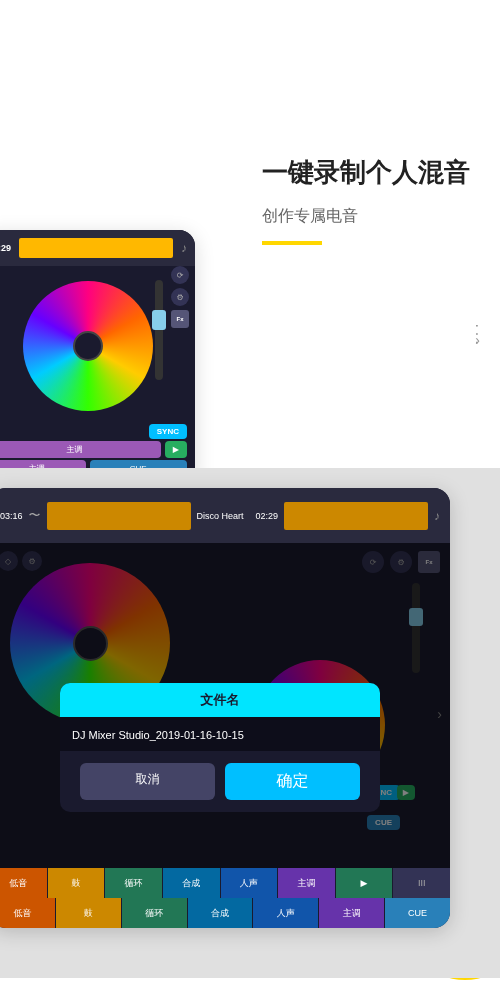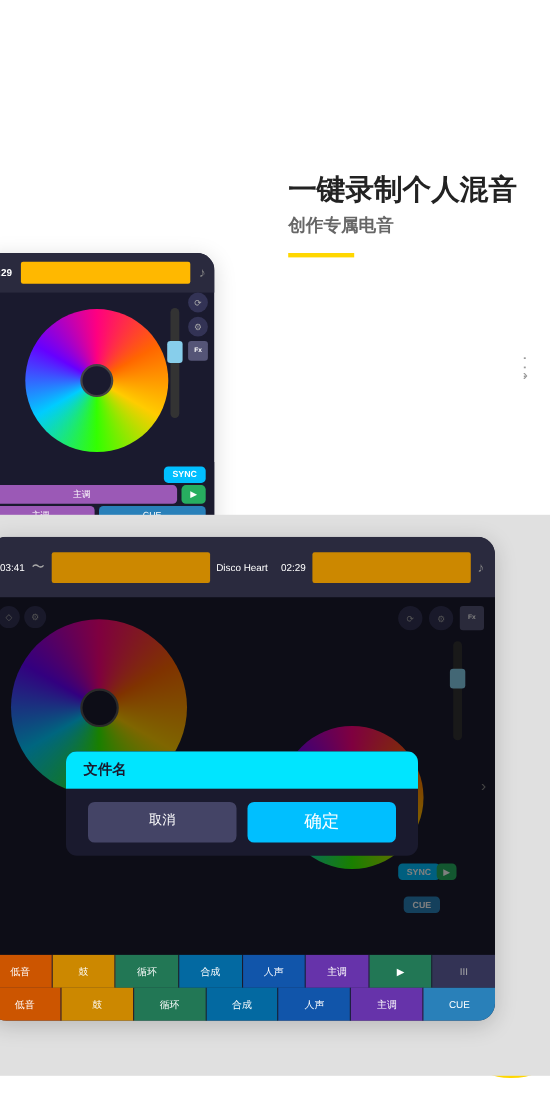--- a/index.html
+++ b/index.html
@@ -62,22 +62,21 @@
     }
     .main-title {
       font-size: 26px;
       font-weight: 600;
       color: #222222;
       white-space: nowrap;
     }
     .sub-title {
       font-size: 16px;
       color: #666666;
-      margin-top: 5px;
-      font-weight: bold;
+      margin-top: 16px;
     }
     .yellow-line {
       width: 60px;
       height: 4px;
       background: #FFD700;
       margin-top: 14px;
     }
 
     
     .device-top {
@@ -504,21 +503,21 @@
       width: 320px;
       background: #1a1a2e;
       border-radius: 10px;
       overflow: hidden;
     }
     .dialog-title {
       background: #00E5FF;
       color: #1a1a2e;
       font-size: 13px;
       font-weight: 600;
-      text-align: left;
+      text-align: center;
       padding: 8px 16px;
     }
     .dialog-input-area {
       background: #0d0d1a;
       padding: 8px 12px;
     }
     .dialog-input-text {
       color: #ffffff;
       font-size: 11px;
     }
@@ -675,21 +674,21 @@
   </div>
 
 </div>
 
 <div class="section-bottom" style="position: relative; width:500px; height:510px; background:#e0e0e0; overflow:hidden;">
 
   <div class="device-bottom">
     <div class="device-screen-bottom">
 
       <div class="top-bar-bottom">
-        <span class="time-left">03:41</span>
+        <span class="time-left">03:16</span>
         <span class="heart-icon">〜</span>
         <div class="waveform-left"></div>
         <span class="track-name">Disco Heart</span>
         <span class="time-right">02:29</span>
         <div class="waveform-right"></div>
         <span class="note-icon2">♪</span>
       </div>
 
       <div class="middle-area" style="position:relative; height:220px; flex-shrink:0;">
 
@@ -722,20 +721,23 @@
           <div class="expand-right">›</div>
         </div>
 
         <button class="sync-right-btn">SYNC</button>
         <button class="play-right-btn">▶</button>
         <button class="cue-right-btn">CUE</button>
 
         <div class="dialog-overlay">
           <div class="dialog-box">
             <div class="dialog-title">文件名</div>
+            <div class="dialog-input-area">
+              <span class="dialog-input-text">DJ Mixer Studio_2019-01-16-10-15</span>
+            </div>
             <div class="dialog-buttons">
               <div class="dialog-cancel">取消</div>
               <div class="dialog-confirm">确定</div>
             </div>
           </div>
         </div>
 
       </div>
 
       <div class="bottom-strips">

